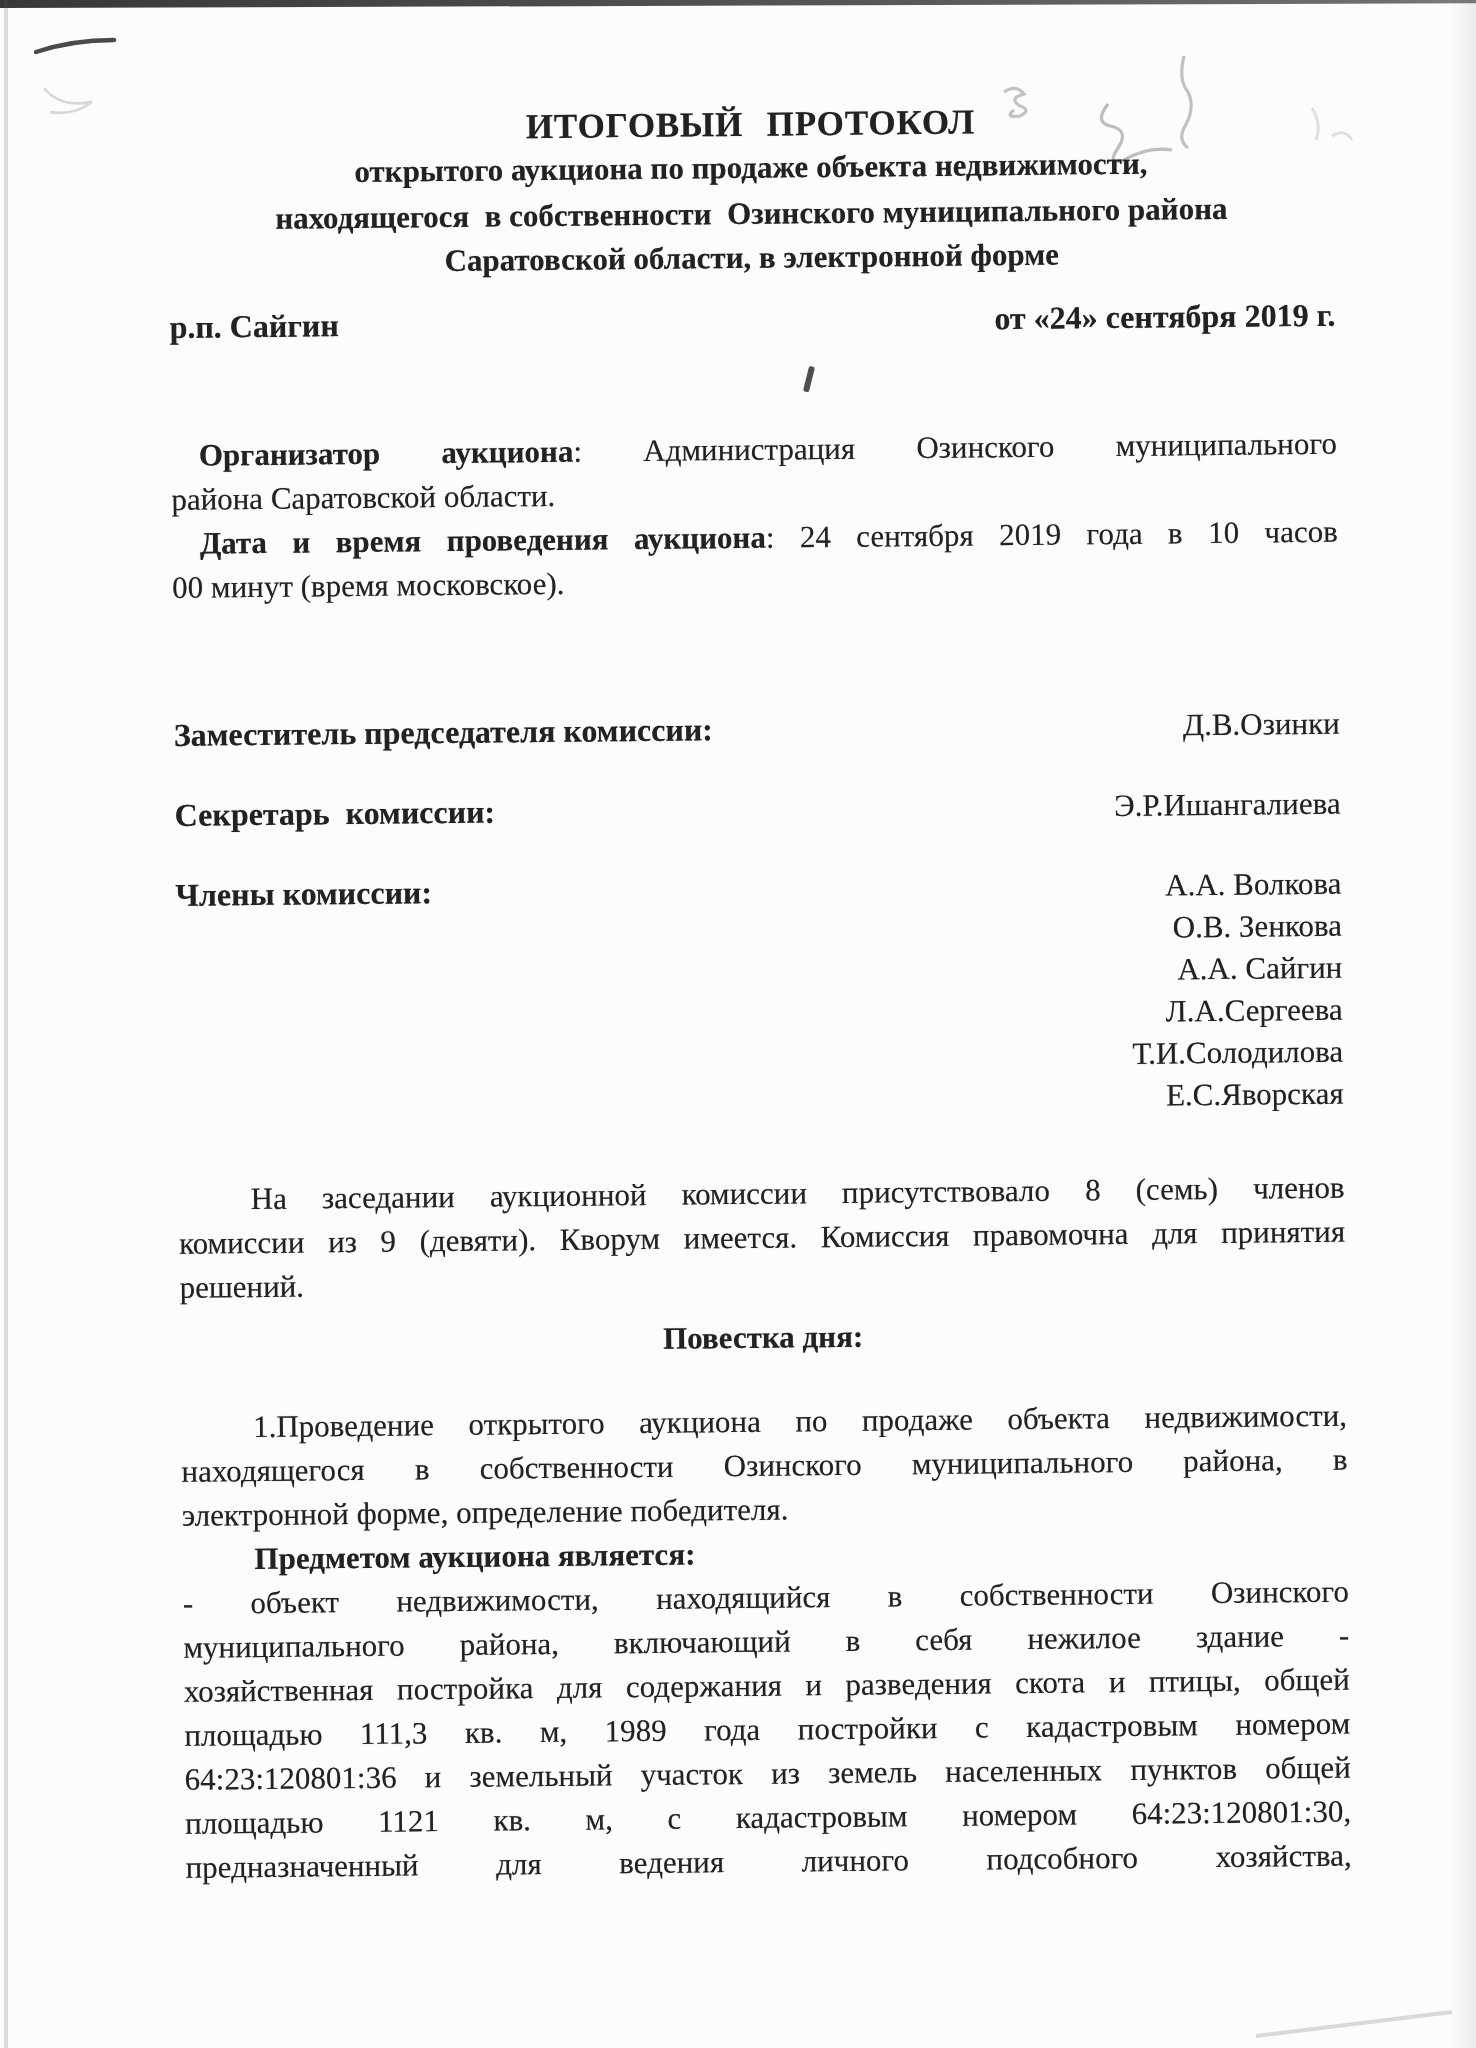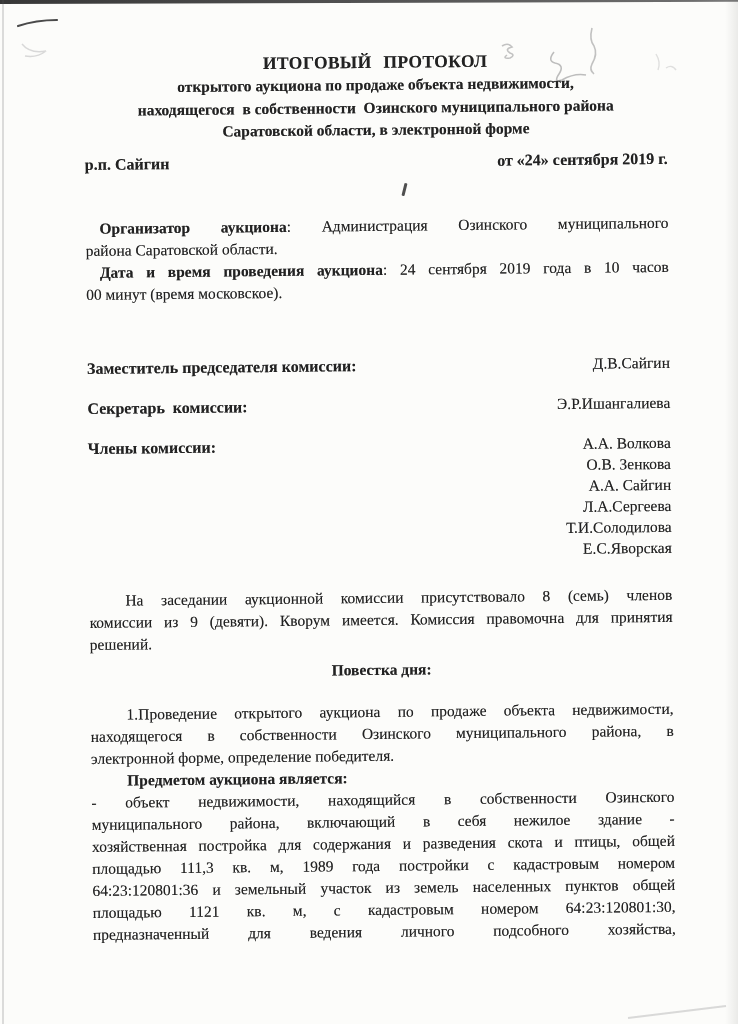--- a/index.html
+++ b/index.html
@@ -102,21 +102,21 @@
       <div class="lline">района Саратовской области.</div>
     </div>
 
     <div class="para">
       <div class="jline ind14"><span class="b">Дата и время проведения аукциона</span><span>: 24 сентября 2019 года в 10 часов</span></div>
       <div class="lline">00 минут (время московское).</div>
     </div>
 
     <div class="comm-row first">
       <span class="comm-label">Заместитель председателя комиссии:</span>
-      <span>Д.В.Сайгин</span>
+      <span>Д.В.Озинки</span>
     </div>
 
     <div class="comm-row">
       <span class="comm-label">Секретарь&nbsp; комиссии:</span>
       <span>Э.Р.Ишангалиева</span>
     </div>
 
     <div class="comm-row">
       <span class="comm-label">Члены комиссии:</span>
       <div class="members-names">

